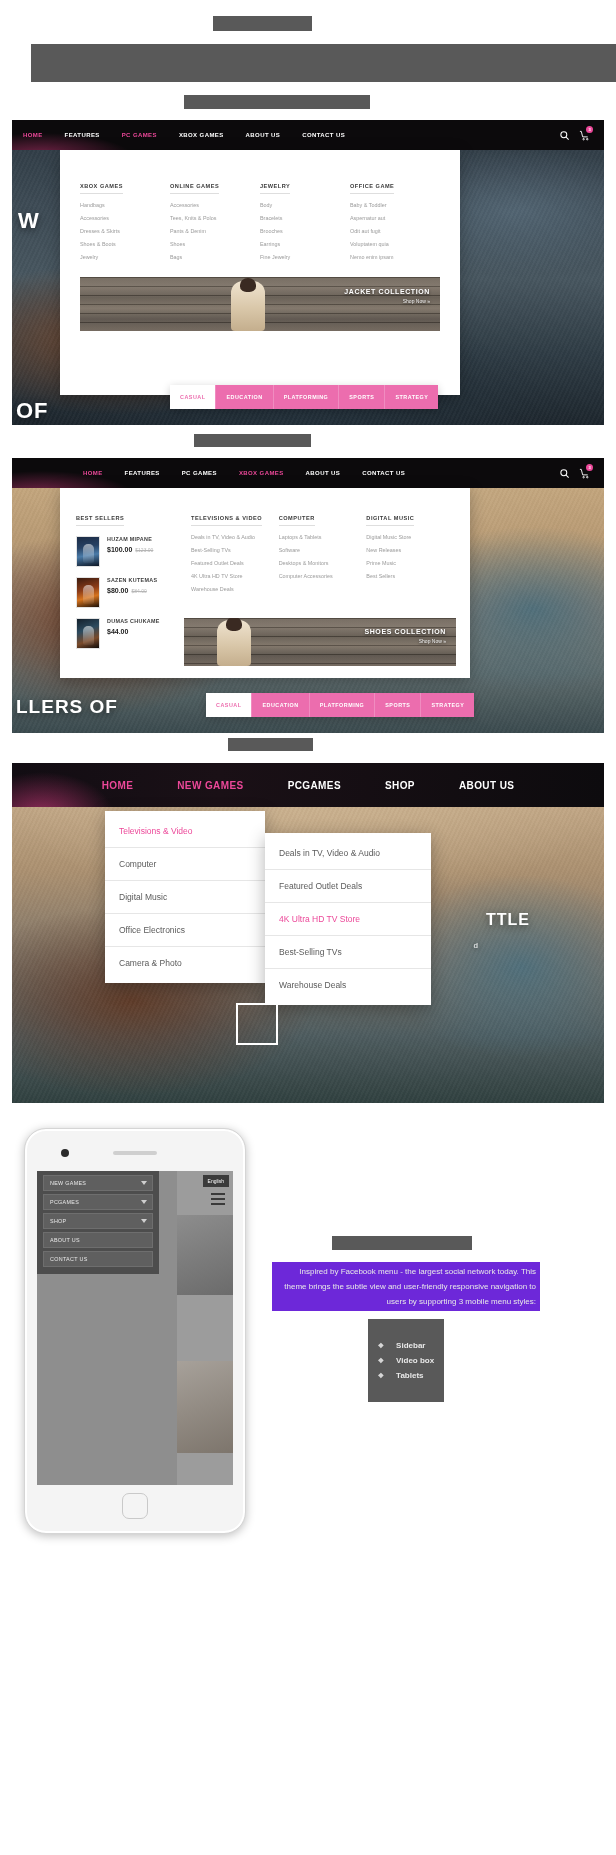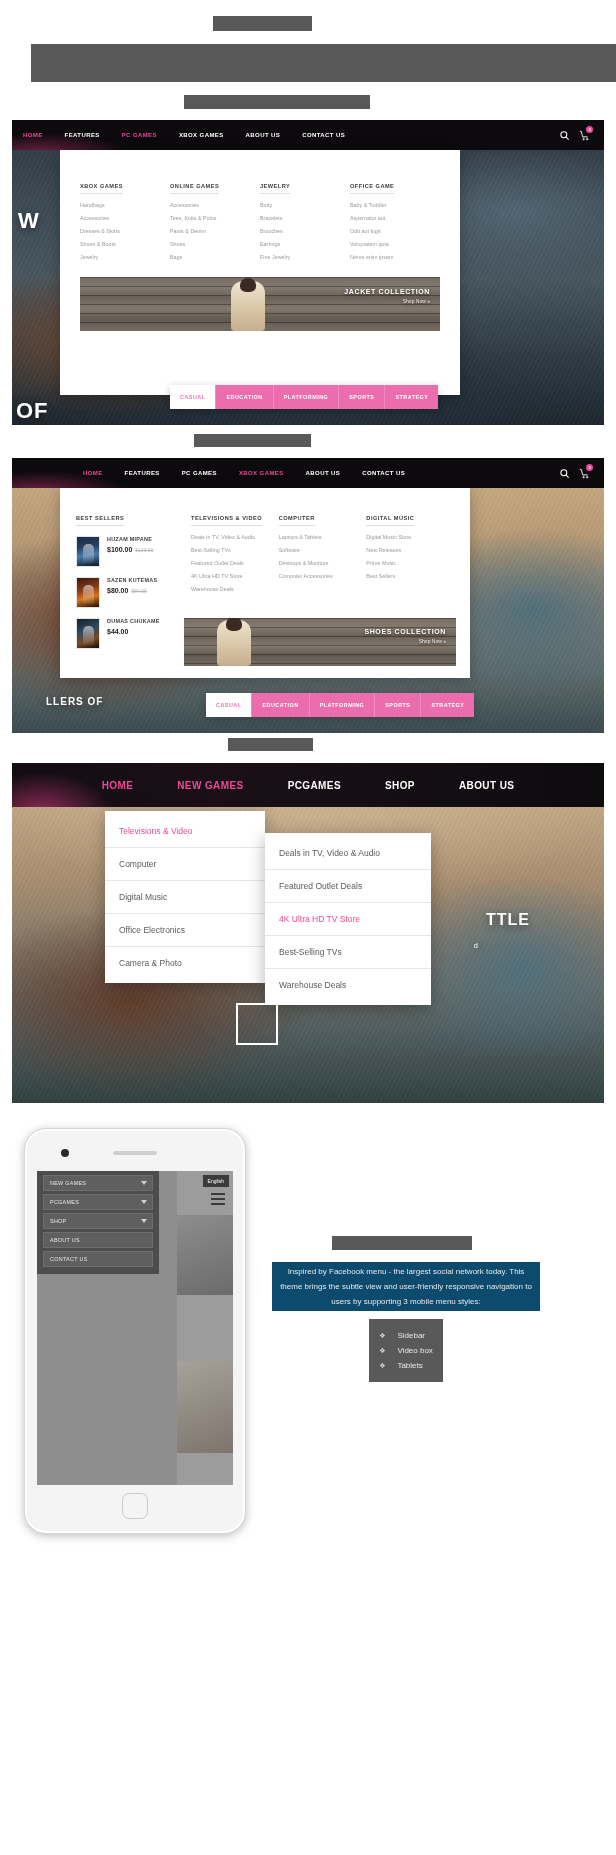--- a/index.html
+++ b/index.html
@@ -136,21 +136,21 @@
     border-right:1px solid #f08cc0; cursor:pointer; white-space:nowrap;
   }
   .tab:last-child{ border-right:none; }
   .tab.active{ background:#ffffff; color:#ec6dae; }
 
   
   .heroword{
     position:absolute; color:#fff; font-size:22px; font-weight:bold;
     letter-spacing:1px; text-shadow:0 2px 7px rgba(0,0,0,.5);
   }
-  .heroword.small{ font-size:10px;margin-left:30px; }
+  .heroword.small{ font-size:19px; }
 
   
   .bignav{
     position:relative; height:44px;
     background: linear-gradient(90deg,#120d13 0%, #1a1016 35%, #0d0b0e 100%);
     display:flex; align-items:center; justify-content:center; gap:0;
   }
   .bignav::before{
     content:""; position:absolute; left:0; top:0; width:28%; height:100%;
     background: radial-gradient(ellipse 70% 160% at 18% 120%, rgba(233,64,139,.6), transparent 62%);
@@ -212,26 +212,26 @@
   .burger{
     position:absolute; right:8px; top:22px; width:14px; height:12px;
     display:flex; flex-direction:column; justify-content:space-between; cursor:pointer;
   }
   .burger i{ display:block; height:2px; background:#3a3a3a; }
   .mob-photo{ position:absolute; left:0; right:0; background:#7a7a7a; }
 
   
   .infoblock{ position:absolute; }
   .info-para{
-    background:#0c4a6e; color:#e8e8e8; font-size:8px; line-height:15px;
-    text-align:center; padding:2px 4px;
+    background:#6d28d9; color:#e8e8e8; font-size:8px; line-height:15px;
+    text-align:right; padding:2px 4px;
   }
   .info-list{
     background:#595959; color:#e8e8e8; font-size:8px; line-height:15px;
-    padding:9px 10px; margin-top:8px; display:inline-block;
+    padding:19px 10px; margin-top:8px; display:inline-block;font-weight:bold;
   }
   .info-list .li{ display:flex; gap:12px; align-items:center; }
   .info-list .dia{ color:#d8d8d8; font-size:7px; }
 </style>
 </head>
 <body>
 
 <div class="page">
 
   <div class="redact" style="left:213px;top:16px;width:99px;height:15px;"></div>

